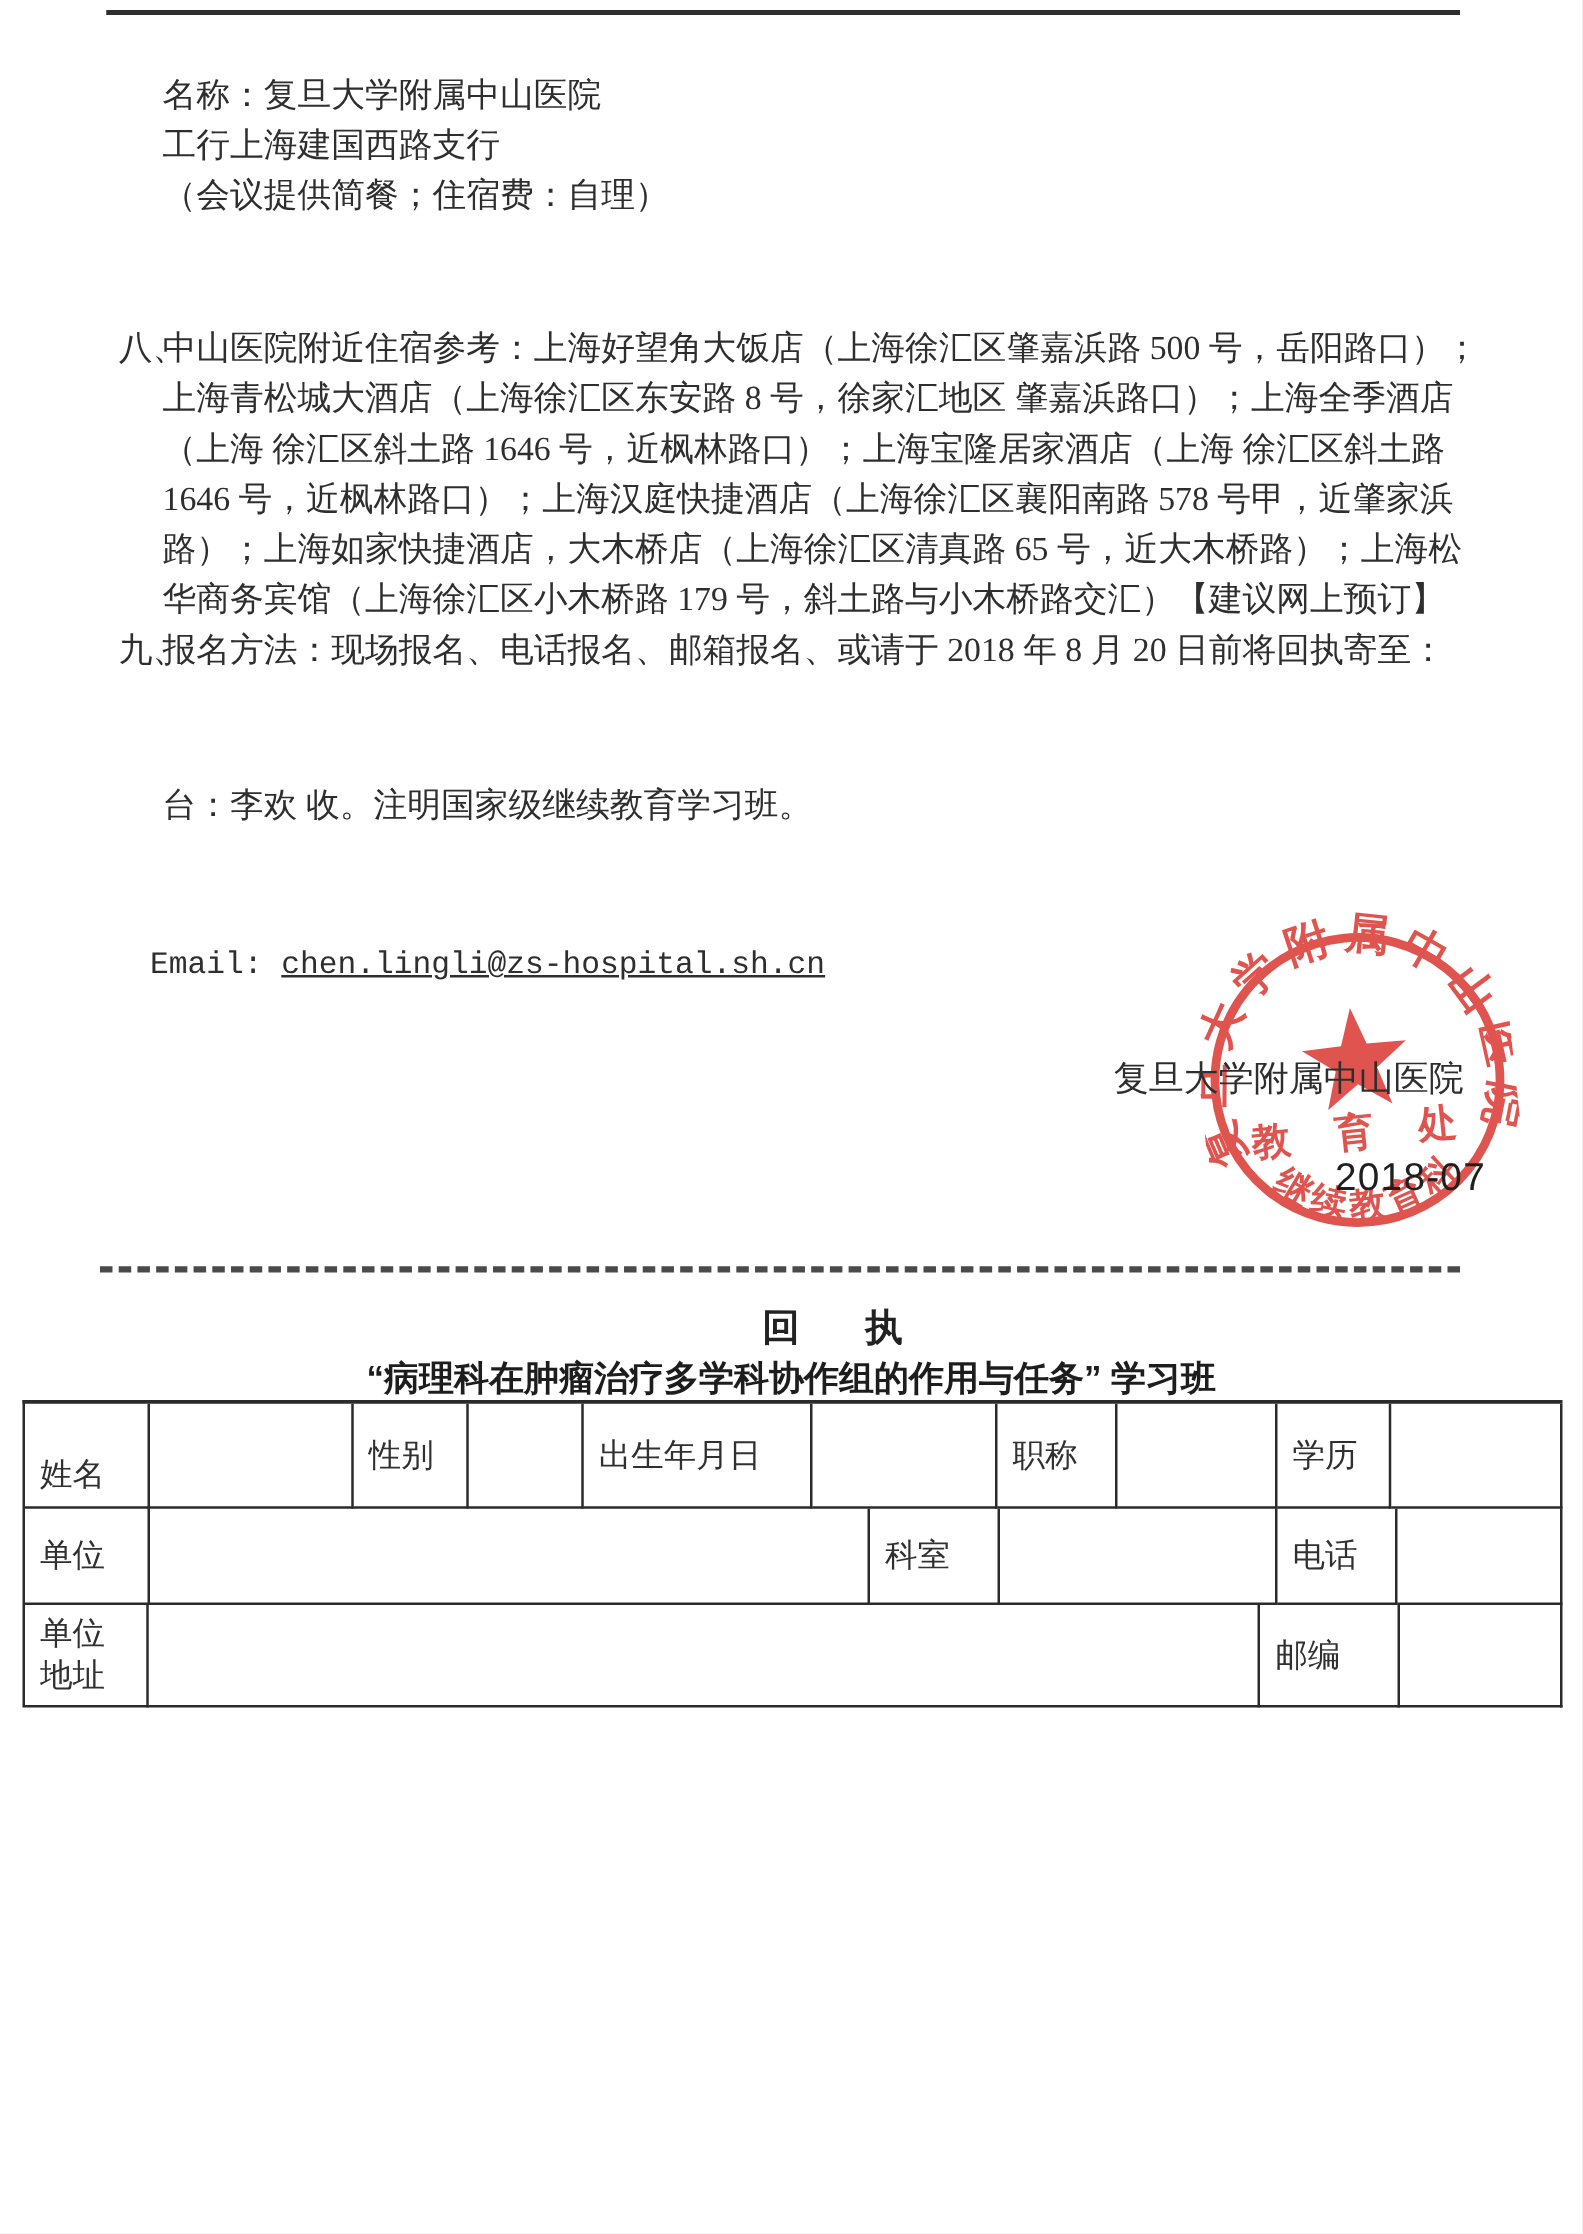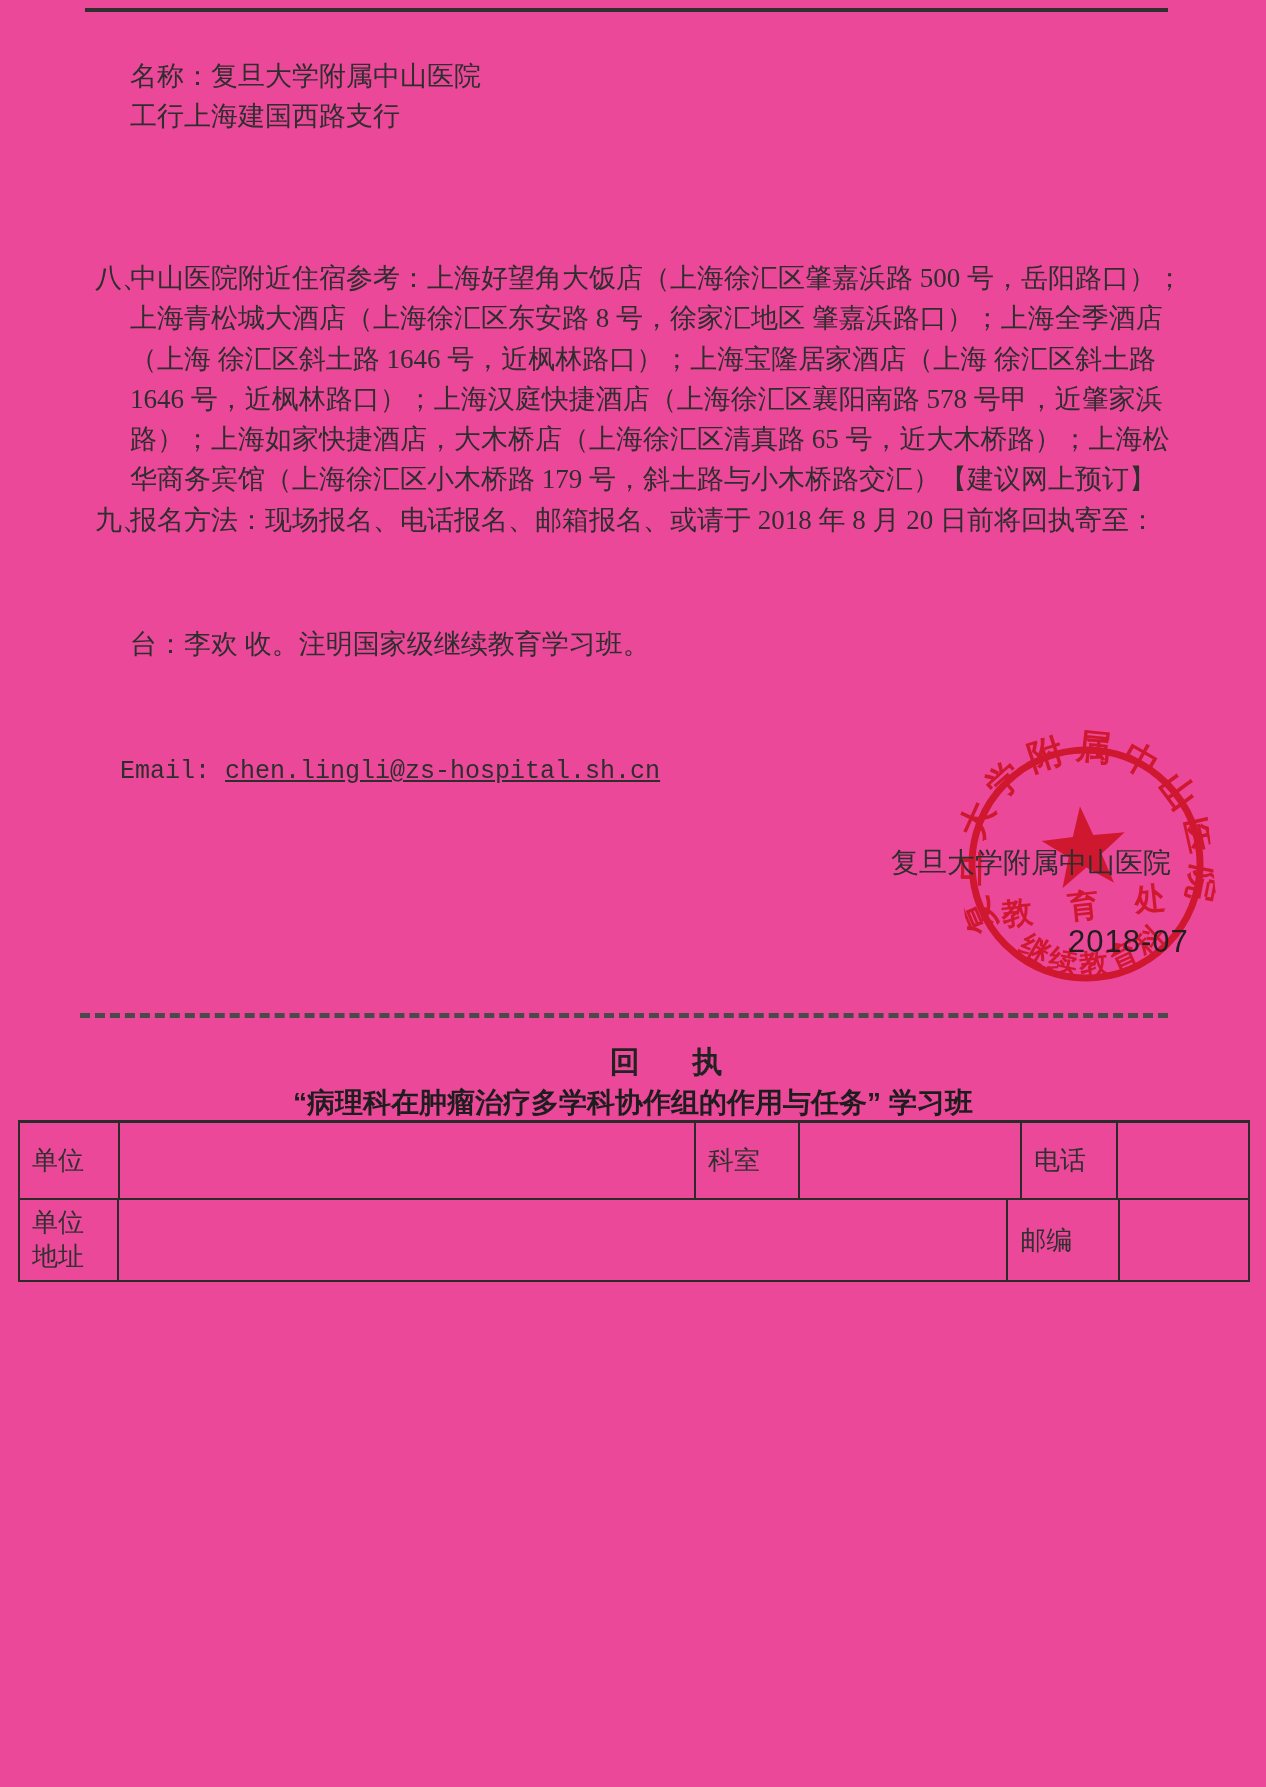--- a/index.html
+++ b/index.html
@@ -1,20 +1,20 @@
 <!DOCTYPE html>
 <html><head>
 <meta charset="utf-8">
 <style>
   html,body{margin:0;padding:0;background:#e8e8e8;}
   .page{
     position:relative;
     width:1266px;height:1787px;
     margin:0 auto;
-    background:#ec4899;
+    background:#ffffff;
     font-family:"Liberation Serif", serif;
     color:#2e2e2e;
     overflow:hidden;
   }
   .abs{position:absolute;}
   .line{font-size:27px;line-height:40px;white-space:nowrap;}
   .top-rule{position:absolute;left:85px;top:8px;width:1083px;height:4px;background:#2f2f2f;}
   .acct{position:absolute;left:130px;top:56px;}
   .item-num{position:absolute;left:95px;font-size:27px;line-height:40px;}
   .para8{position:absolute;left:130px;top:258px;}
@@ -59,20 +59,21 @@
 </head>
 <body>
 
 <div class="page">
 
   <div class="top-rule"></div>
 
   <div class="acct">
     <div class="line">名称：复旦大学附属中山医院</div>
     <div class="line">工行上海建国西路支行</div>
+    <div class="line">（会议提供简餐；住宿费：自理）</div>
   </div>
 
   <div class="item-num" style="top:258px;">八、</div>
   <div class="para8">
     <div class="line">中山医院附近住宿参考：上海好望角大饭店（上海徐汇区肇嘉浜路 500 号，岳阳路口）；</div>
     <div class="line">上海青松城大酒店（上海徐汇区东安路 8 号，徐家汇地区 肇嘉浜路口）；上海全季酒店</div>
     <div class="line">（上海 徐汇区斜土路 1646 号，近枫林路口）；上海宝隆居家酒店（上海 徐汇区斜土路</div>
     <div class="line">1646 号，近枫林路口）；上海汉庭快捷酒店（上海徐汇区襄阳南路 578 号甲，近肇家浜</div>
     <div class="line">路）；上海如家快捷酒店，大木桥店（上海徐汇区清真路 65 号，近大木桥路）；上海松</div>
     <div class="line">华商务宾馆（上海徐汇区小木桥路 179 号，斜土路与小木桥路交汇）【建议网上预订】</div>
@@ -105,20 +106,32 @@
 
   <div class="abs sig-org">复旦大学附属中山医院</div>
   <div class="abs sig-date">2018-07</div>
 
   <div class="dash-rule"></div>
 
   <div class="reply-title">回  执</div>
   <div class="reply-subtitle">“病理科在肿瘤治疗多学科协作组的作用与任务” 学习班</div>
 
   <div class="reply-table">
+    <div class="t-row r1">
+      <div class="cell name-cell w1a">姓名</div>
+      <div class="cell blank w1b"></div>
+      <div class="cell w1c">性别</div>
+      <div class="cell blank w1d"></div>
+      <div class="cell w1e">出生年月日</div>
+      <div class="cell blank w1f"></div>
+      <div class="cell w1g">职称</div>
+      <div class="cell blank w1h"></div>
+      <div class="cell w1i">学历</div>
+      <div class="cell blank w1j"></div>
+    </div>
     <div class="t-row r2">
       <div class="cell w2a">单位</div>
       <div class="cell blank w2b"></div>
       <div class="cell w2c">科室</div>
       <div class="cell blank w2d"></div>
       <div class="cell w2e">电话</div>
       <div class="cell blank w2f"></div>
     </div>
     <div class="t-row r3">
       <div class="cell addr-cell w3a">

